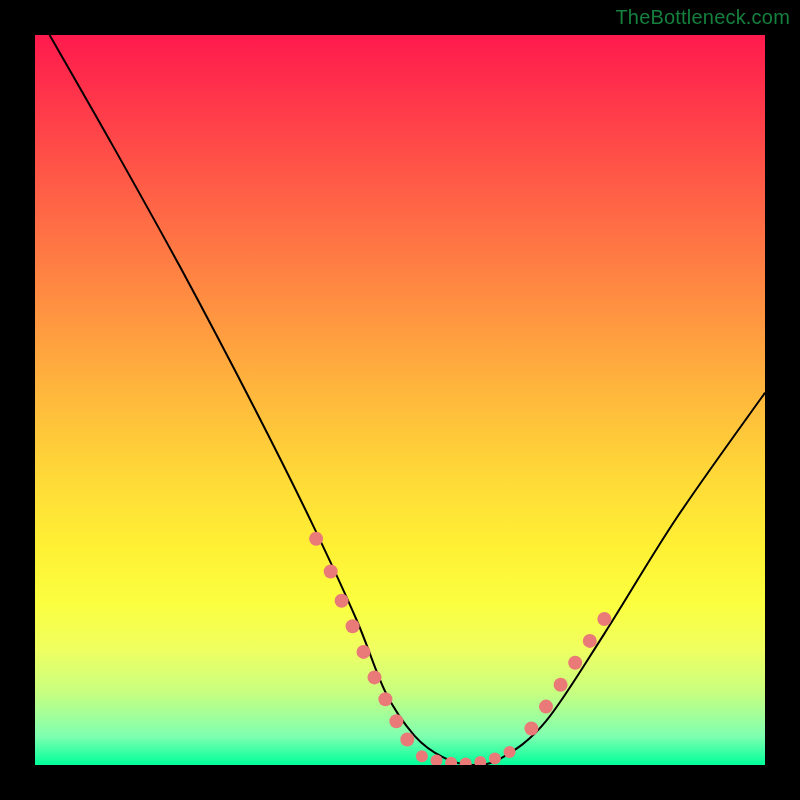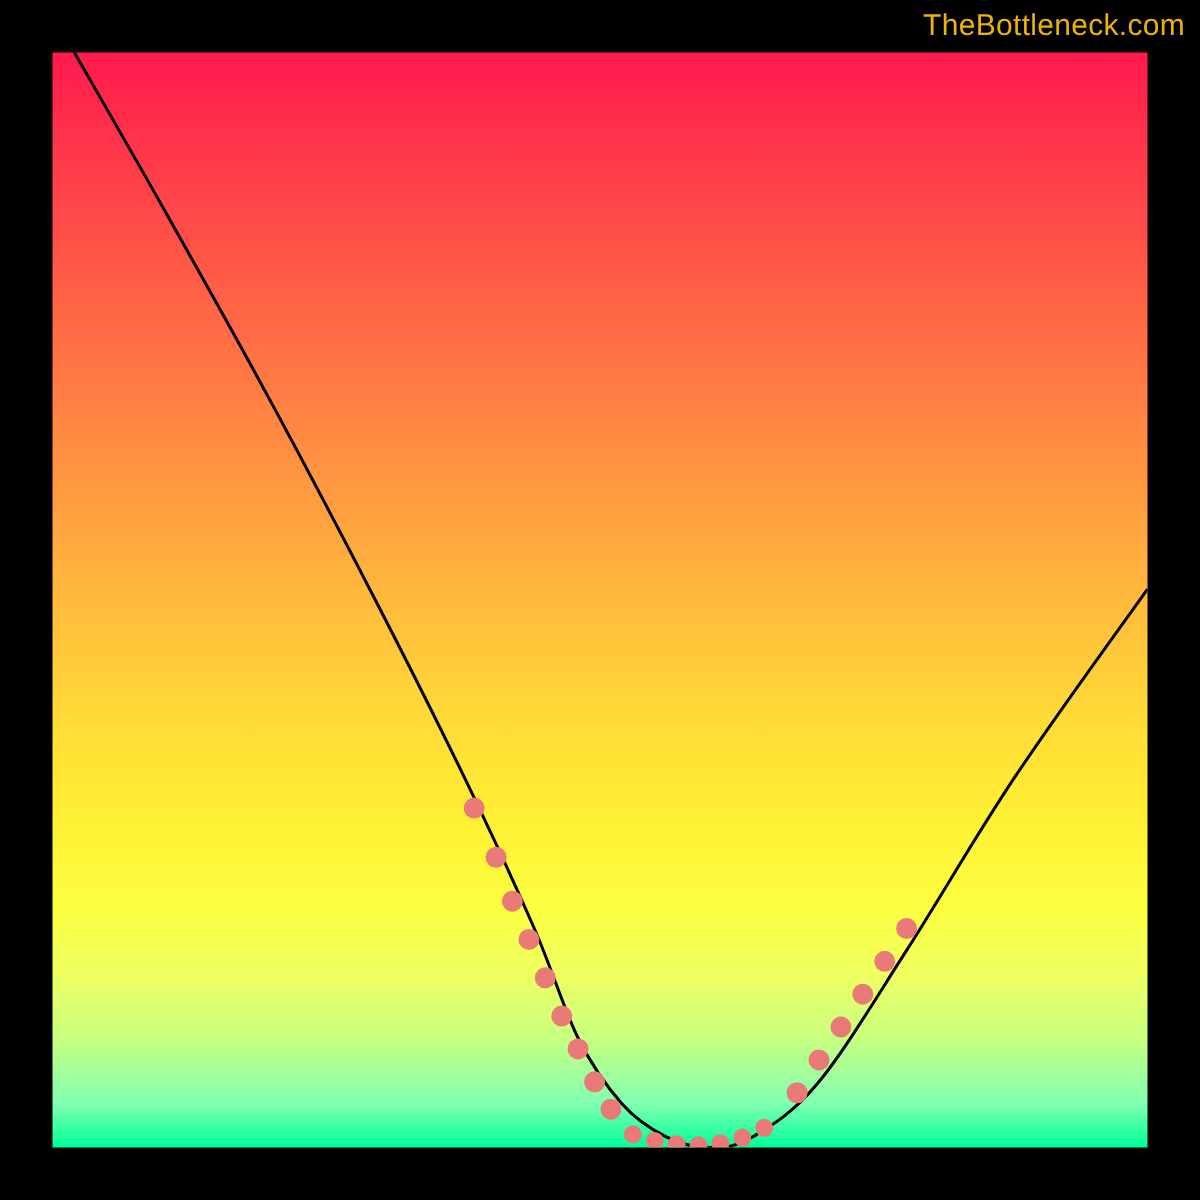--- a/index.html
+++ b/index.html
@@ -26,21 +26,21 @@
       #c8ff80 90%,
       #80ffb0 96%,
       #00ff99 100%
     );
   }
 
   .watermark {
     position: absolute;
     top: 6px;
     right: 10px;
-    color: #eab308;
+    color: #15803d;
     font-size: 20px;
     letter-spacing: 0.2px;
     z-index: 5;
     text-align: center;
   }
 
   svg.curve {
     position: absolute;
     left: 0; top: 0;
     width: 100%;

